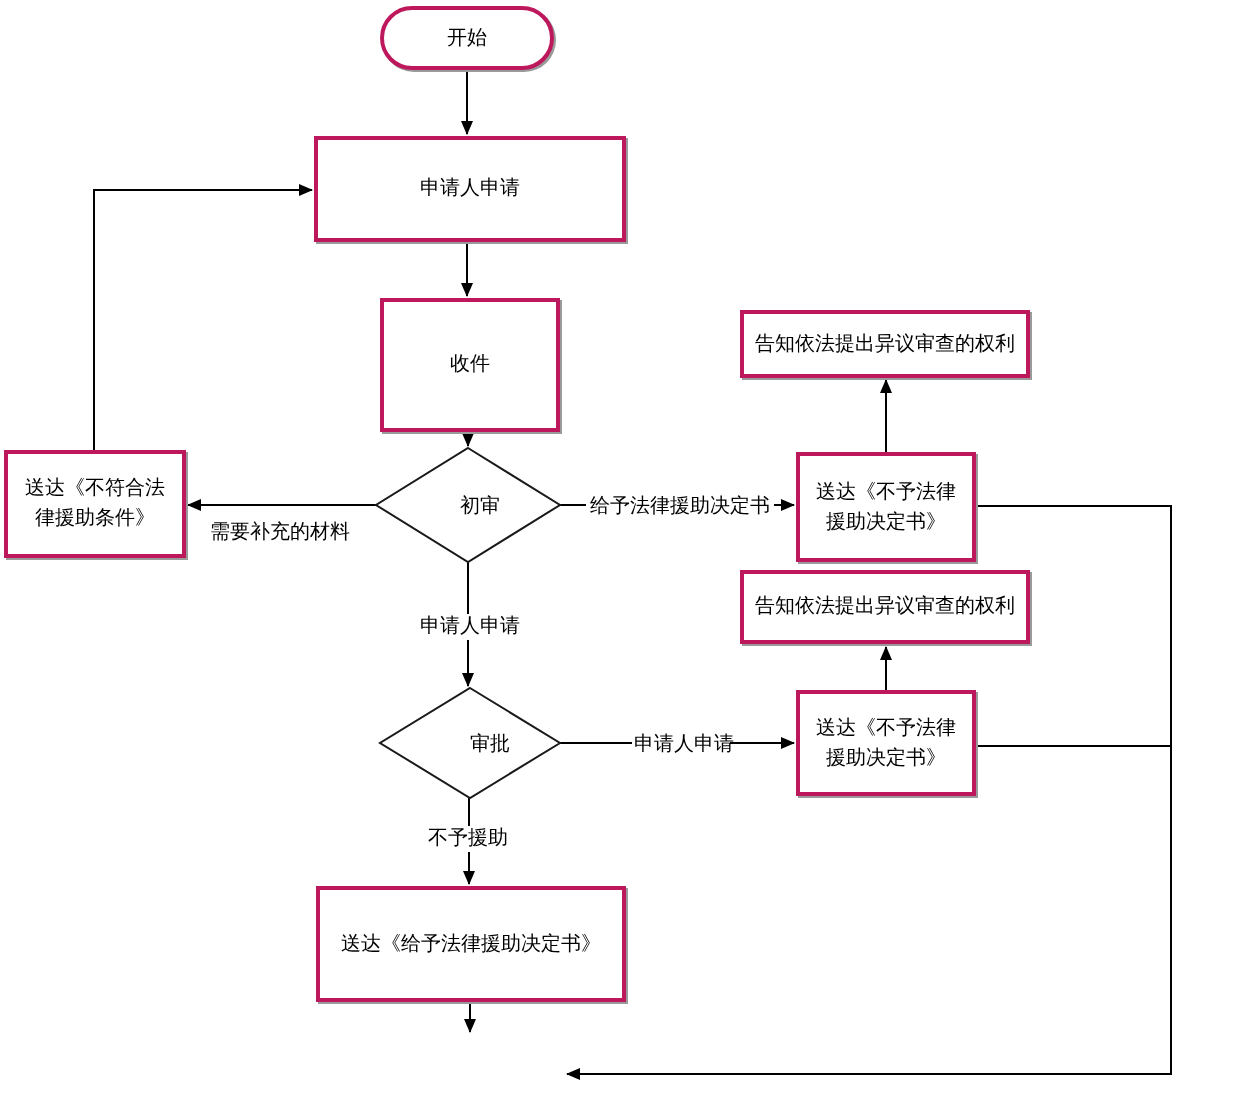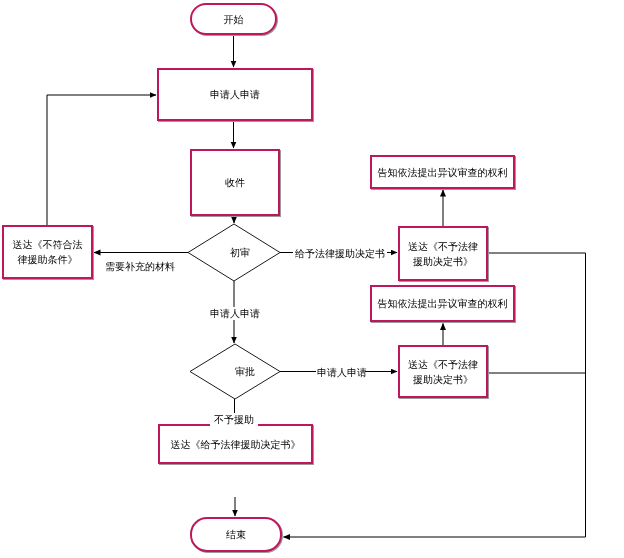--- a/index.html
+++ b/index.html
@@ -81,27 +81,24 @@
   </div>
 
   <div class="node" style="left:370px;top:285px;width:145px;height:37px">
     <span>告知依法提出异议审查的权利</span>
   </div>
 
   <div class="node" style="left:398px;top:345px;width:90px;height:53px">
     <span>送达《不予法律援助决定书》</span>
   </div>
 
-  <div class="node" style="left:158px;top:424px;width:155px;height:40px">
+  <div class="node" style="left:158px;top:443px;width:155px;height:58px">
     <span>送达《给予法律援助决定书》</span>
   </div>
 
-  <div class="node terminator" style="left:190px;top:517px;width:92px;height:35px">
-    <span>结束</span>
-  </div>
 
   <div class="dtext" style="left:200px;top:246px;width:80px">初审</div>
 
   <div class="dtext" style="left:205px;top:365px;width:80px">审批</div>
 
   <div class="elabel" style="left:102px;top:260px;width:74px">需要补充的材料</div>
 
   <div class="elabel" style="left:293px;top:246.5px;width:92px">给予法律援助决定书</div>
 
   <div class="elabel" style="left:202px;top:306.5px;width:64px">申请人申请</div>

